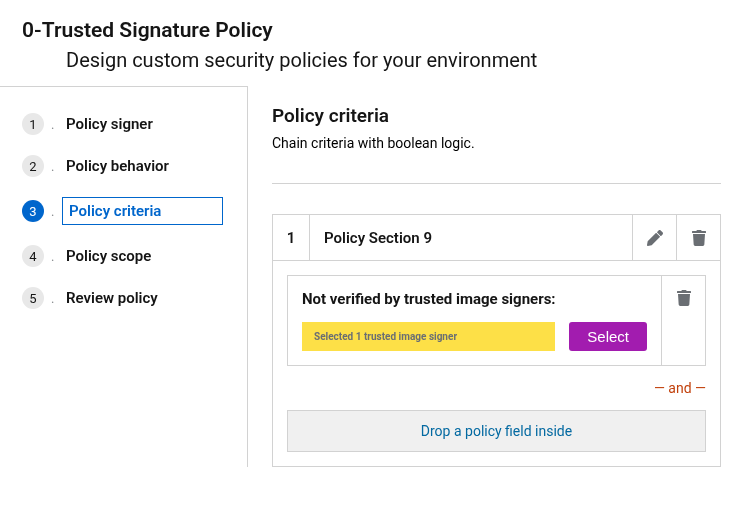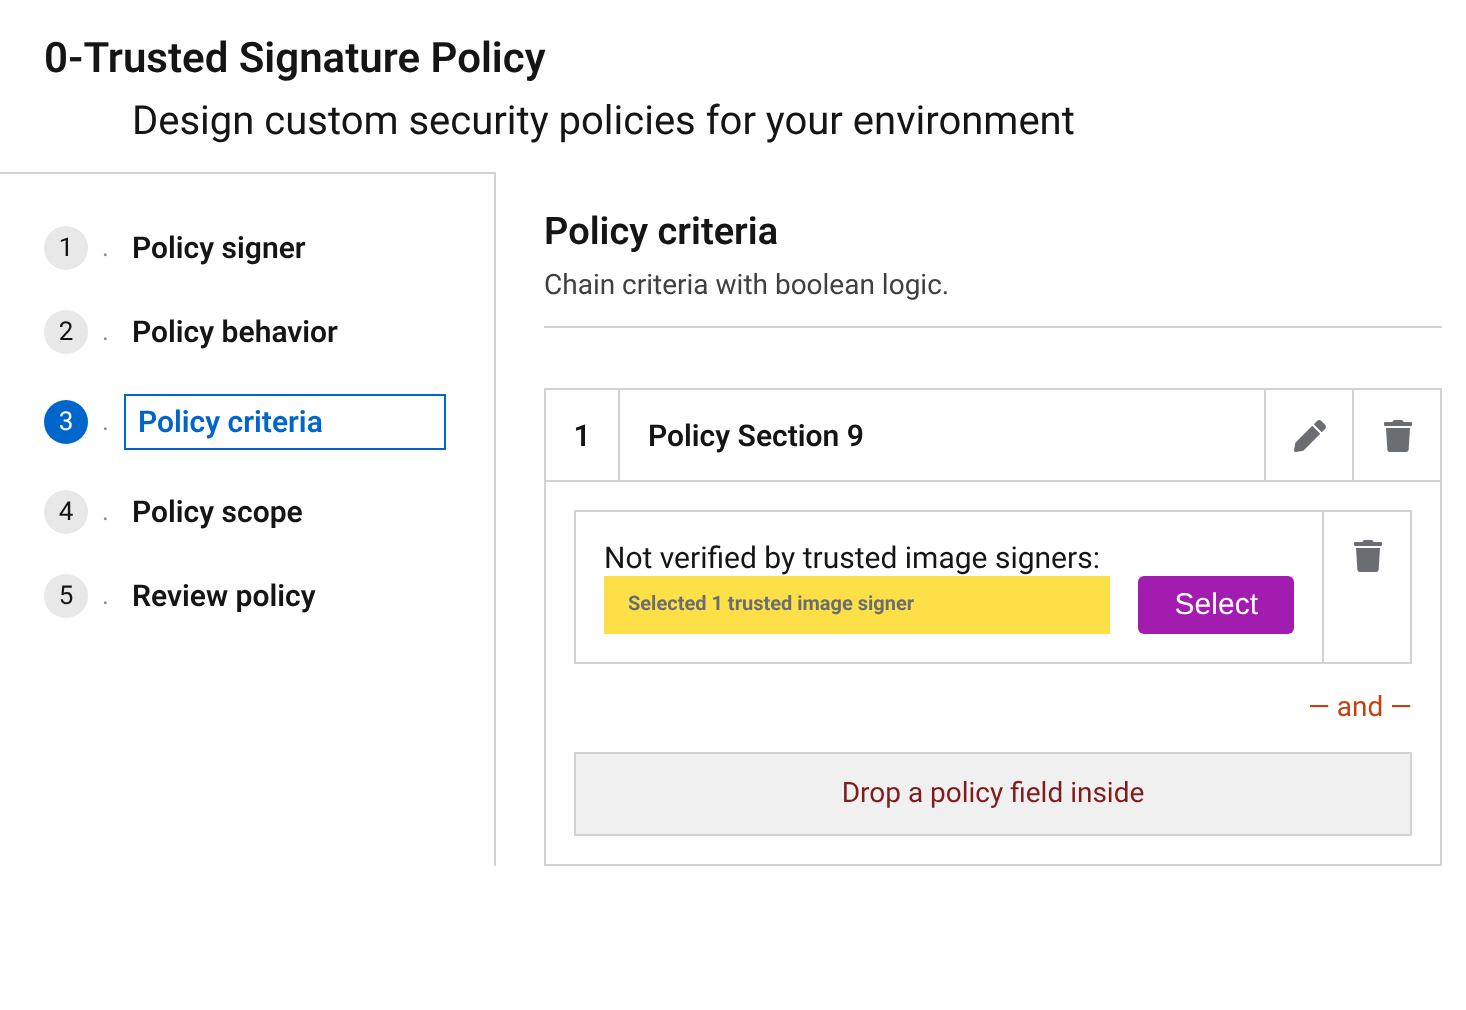--- a/index.html
+++ b/index.html
@@ -79,22 +79,22 @@
       flex: 1;
       padding: 18px 12px 0 24px;
     }
     .main-title {
       font-size: 19px;
       font-weight: 600;
       margin-bottom: 8px;
     }
     .main-subtitle {
       font-size: 14px;
-      color: #404040;
-      margin-bottom: 12px;
+      color: #000000;
+      margin-bottom: 32px;
     }
     .divider {
       border: none;
       border-top: 1px solid #d2d2d2;
       margin-bottom: 30px;
     }
     .section-card {
       border: 1px solid #d2d2d2;
     }
     .section-header {
@@ -141,21 +141,22 @@
       display: flex;
       align-items: stretch;
       border: 1px solid #d2d2d2;
     }
     .criteria-content {
       flex: 1;
       padding: 14px 14px 14px 14px;
     }
     .criteria-label {
       font-size: 15px;
-      font-weight: 400;
+      font-weight: 700;
+      margin-bottom: 14px;
     }
     .criteria-input-row {
       display: flex;
       gap: 14px;
       align-items: stretch;
     }
     .criteria-input {
       flex: 1;
       background: #fde047;
       border: none;
@@ -191,21 +192,21 @@
       font-size: 14px;
       color: #c2410c;
       padding: 14px 0;
     }
     .drop-zone {
       background: #f0f0f0;
       border: 1px solid #d2d2d2;
       text-align: center;
       padding: 12px 0;
       font-size: 14px;
-      color: #7f1d1d;
+      color: #0369a1;
       margin: 0 14px 14px 14px;
     }
   </style>
 </head>
 <body>
 
 <div class="page-header">
   <h1 class="page-title">0-Trusted Signature Policy</h1>
   <div class="page-subtitle">Design custom security policies for your environment</div>
 </div>

